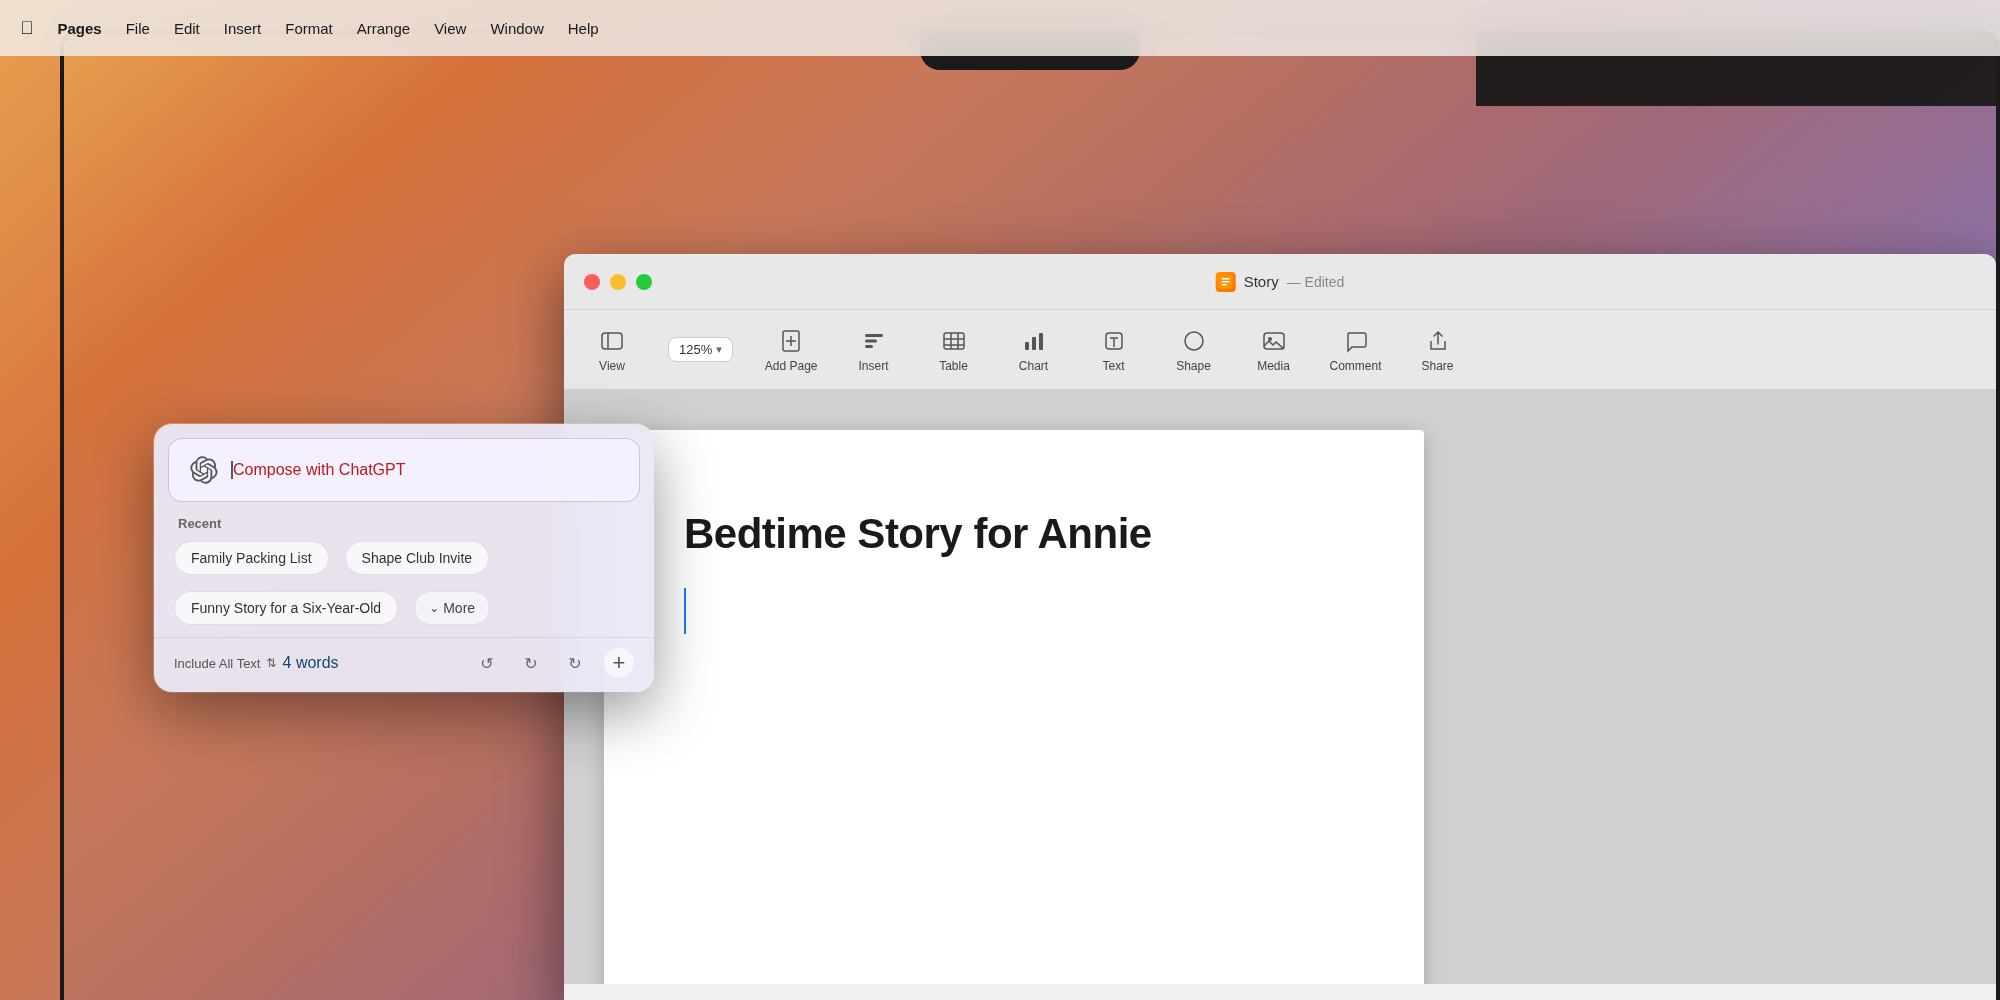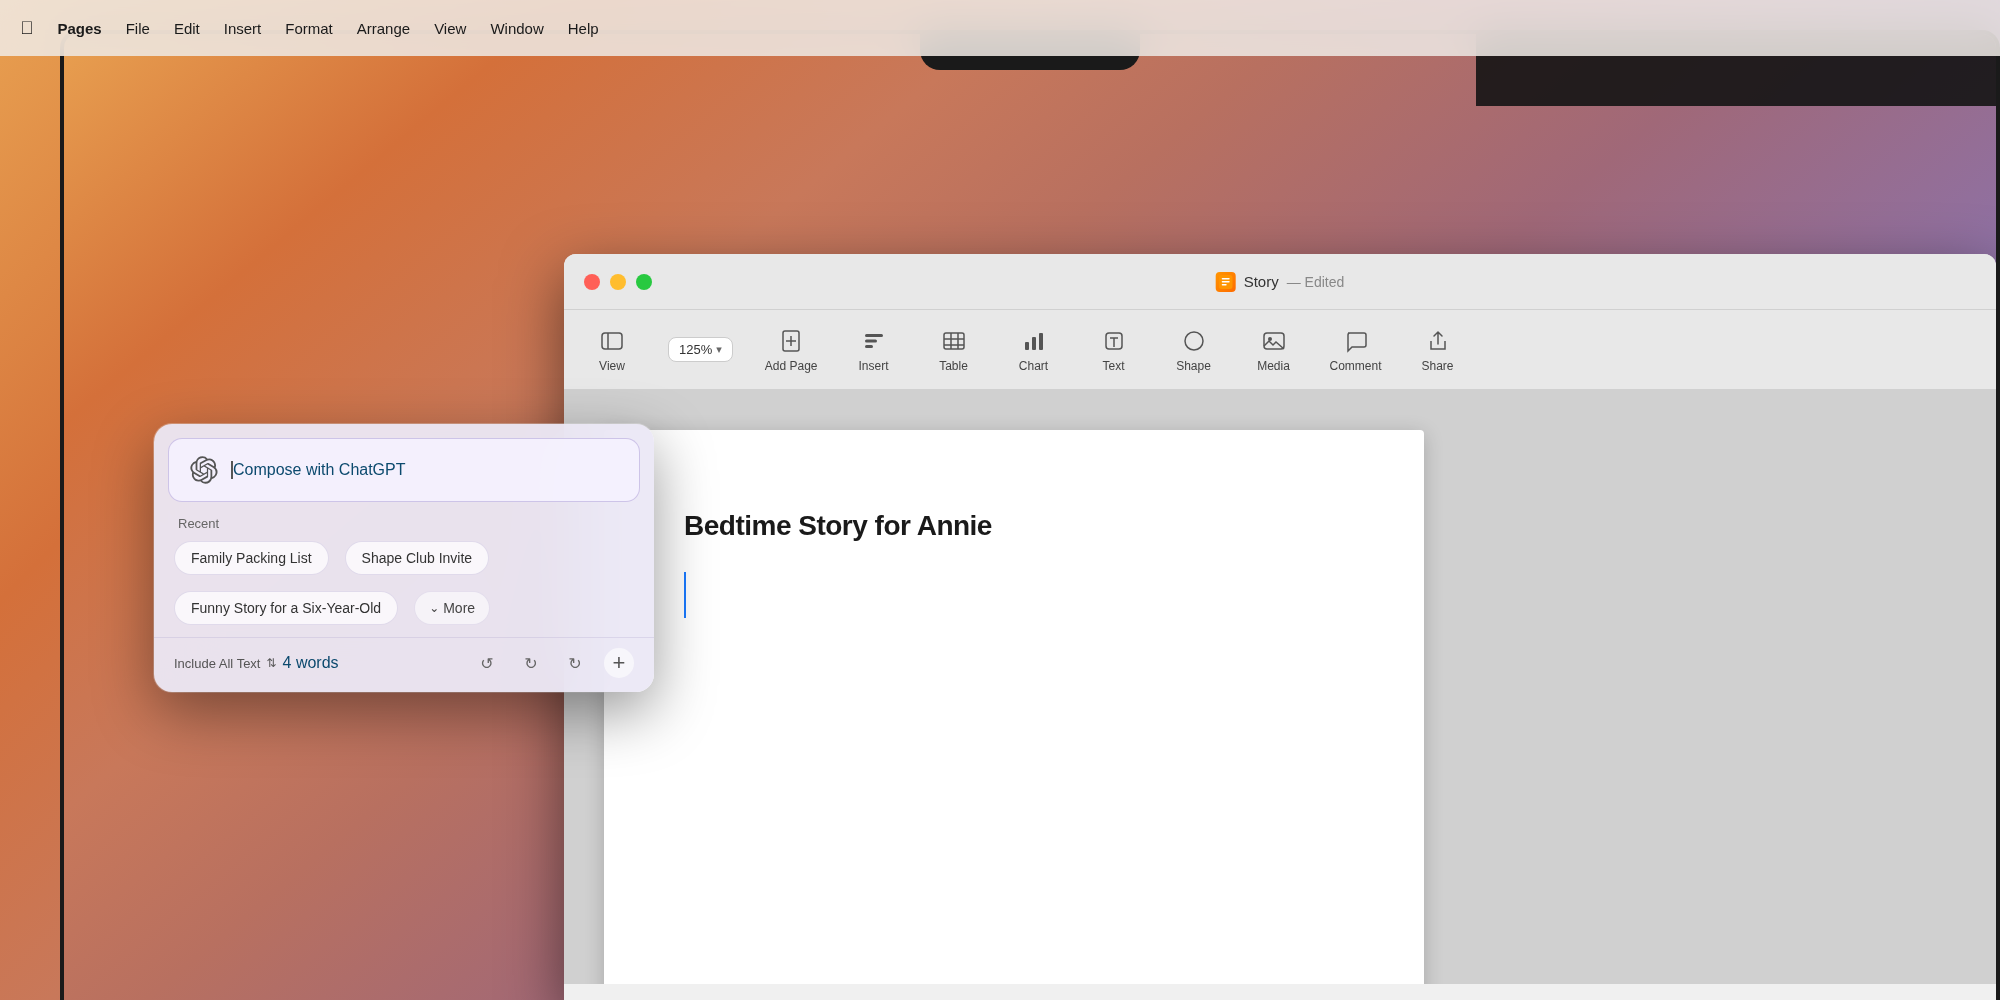--- a/index.html
+++ b/index.html
@@ -234,21 +234,21 @@
       background: white;
       width: 820px;
       min-height: 600px;
       border-radius: 4px;
       box-shadow: 0 4px 20px rgba(0,0,0,0.2);
       padding: 80px 80px 80px 80px;
       position: relative;
     }
 
     .doc-title {
-      font-size: 28px;
+      font-size: 42px;
       font-weight: 700;
       color: #1a1a1a;
       margin-bottom: 30px;
       letter-spacing: -0.5px;
     }
 
     .doc-cursor {
       display: inline-block;
       width: 2px;
       height: 46px;
@@ -286,39 +286,39 @@
       height: 30px;
       flex-shrink: 0;
       display: flex;
       align-items: center;
       justify-content: center;
       font-size: 20px;
     }
 
     .compose-placeholder {
       font-size: 16px;
-      color: #0c4a6e;
+      color: #b91c1c;
       flex: 1;
     }
 
     .compose-cursor {
       display: inline-block;
       width: 2px;
       height: 18px;
       background: #555;
       vertical-align: middle;
     }
 
     .recent-section {
       padding: 6px 20px 12px 20px;
     }
 
     .recent-label {
       font-size: 13px;
-      font-weight: 400;
+      font-weight: 700;
       color: #666;
       margin-bottom: 10px;
       padding-left: 4px;
     }
 
     .recent-chips {
       display: flex;
       flex-wrap: wrap;
       gap: 16px;
     }

